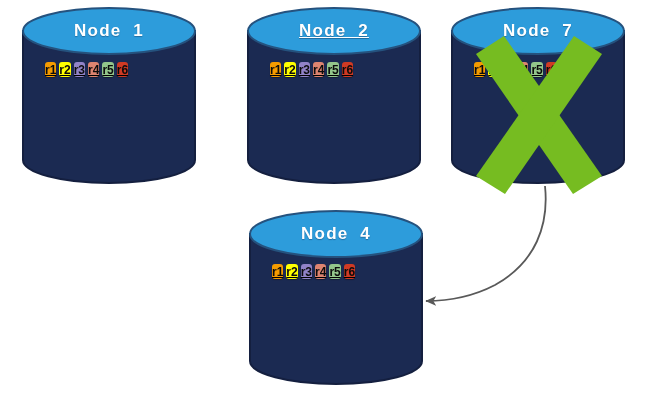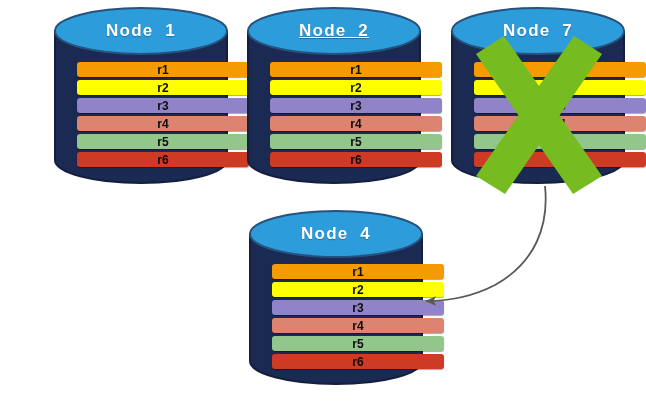--- a/index.html
+++ b/index.html
@@ -43,21 +43,22 @@
     font-family: "Liberation Sans", sans-serif;
     white-space: pre;
     text-shadow: 0 1px 1px rgba(10,30,60,.35);
     pointer-events: none;
   }
   .rows {
     position: absolute;
     left: 0;
     width: 100%;
     display: flex;
-    flex-direction: column;
+    flex-direction: row;
+    text-decoration: underline;
   }
   .row {
     position: relative;
     border-radius: 3px;
     box-shadow: 0 1px 1px rgba(0,0,0,.35);
     display: flex;
     align-items: center;
     justify-content: center;
   }
   .row-label {
@@ -82,21 +83,21 @@
     height: 402px;
     pointer-events: none;
     overflow: visible;
   }
 </style>
 </head>
 <body>
 
 <div id="canvas">
 
-  <div class="node" id="node-1" style="left:23px; top:8px; width:172px; height:175px;margin-left:32px;">
+  <div class="node" id="node-1" style="left:23px; top:8px; width:172px; height:175px;">
     <svg class="node-svg" width="172" height="175" viewBox="0 0 172 175">
       <path d="M0,23 L0,152 A86,23 0 0 0 172,152 L172,23 Z" fill="#1b2a52" stroke="#141f3f" stroke-width="2"></path>
       <ellipse cx="86" cy="23" rx="86" ry="23" fill="#2d9cdb" stroke="#25527e" stroke-width="2"></ellipse>
     </svg>
     <div class="node-title" style="top:13px;">Node  1</div>
     <div class="rows" style="top:54px; padding:0 22px; gap:3px;">
       <div class="row" style="height:15px; background:#f59b00;">
         <span class="row-label">r1</span>
       </div>
       <div class="row" style="height:15px; background:#ffff00;">

